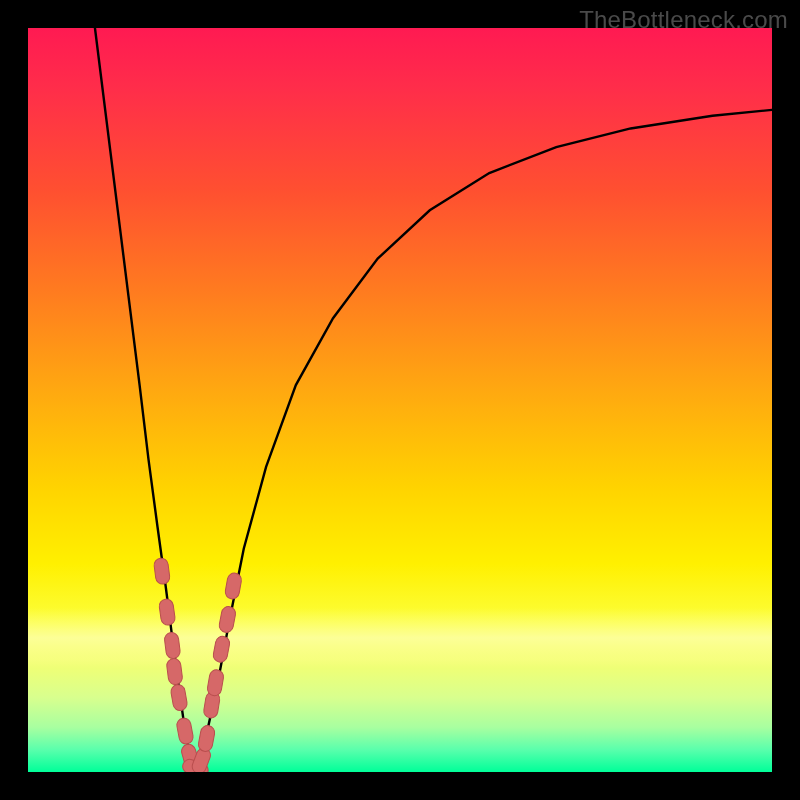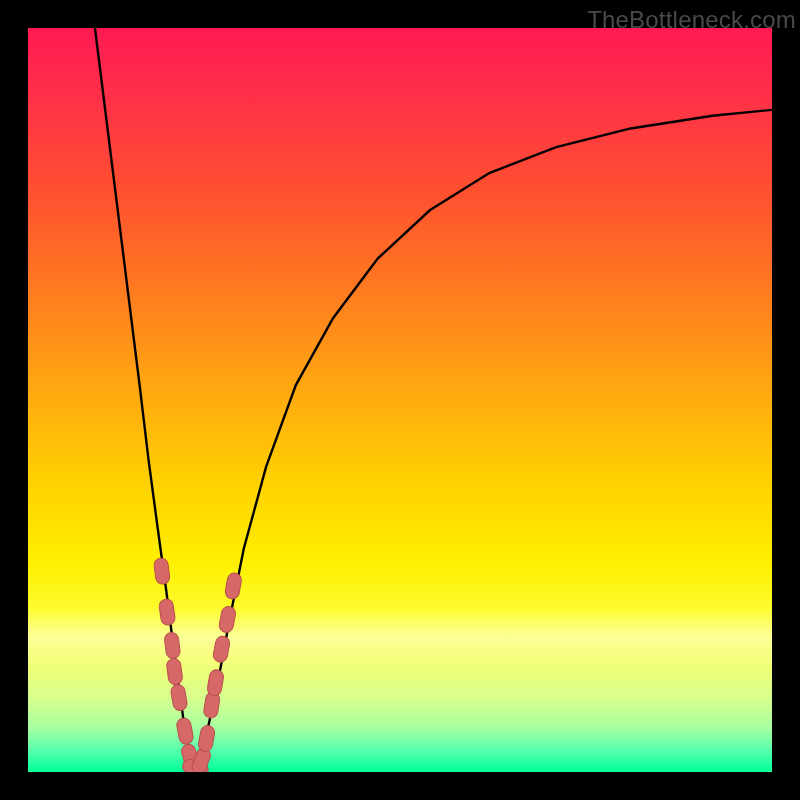--- a/index.html
+++ b/index.html
@@ -56,21 +56,21 @@
       rgba(255,255,200,0) 100%
     );
   }
   svg.curves {
     position: absolute;
     inset: 0;
   }
   .watermark {
     position: absolute;
     top: 6px;
-    right: 4px;
+    right: 12px;
     color: #4a4a4a;
     font-size: 24px;
     font-weight: 500;
     letter-spacing: 0.2px;
     user-select: none;
   }
 </style>
 </head>
 <body>
 

